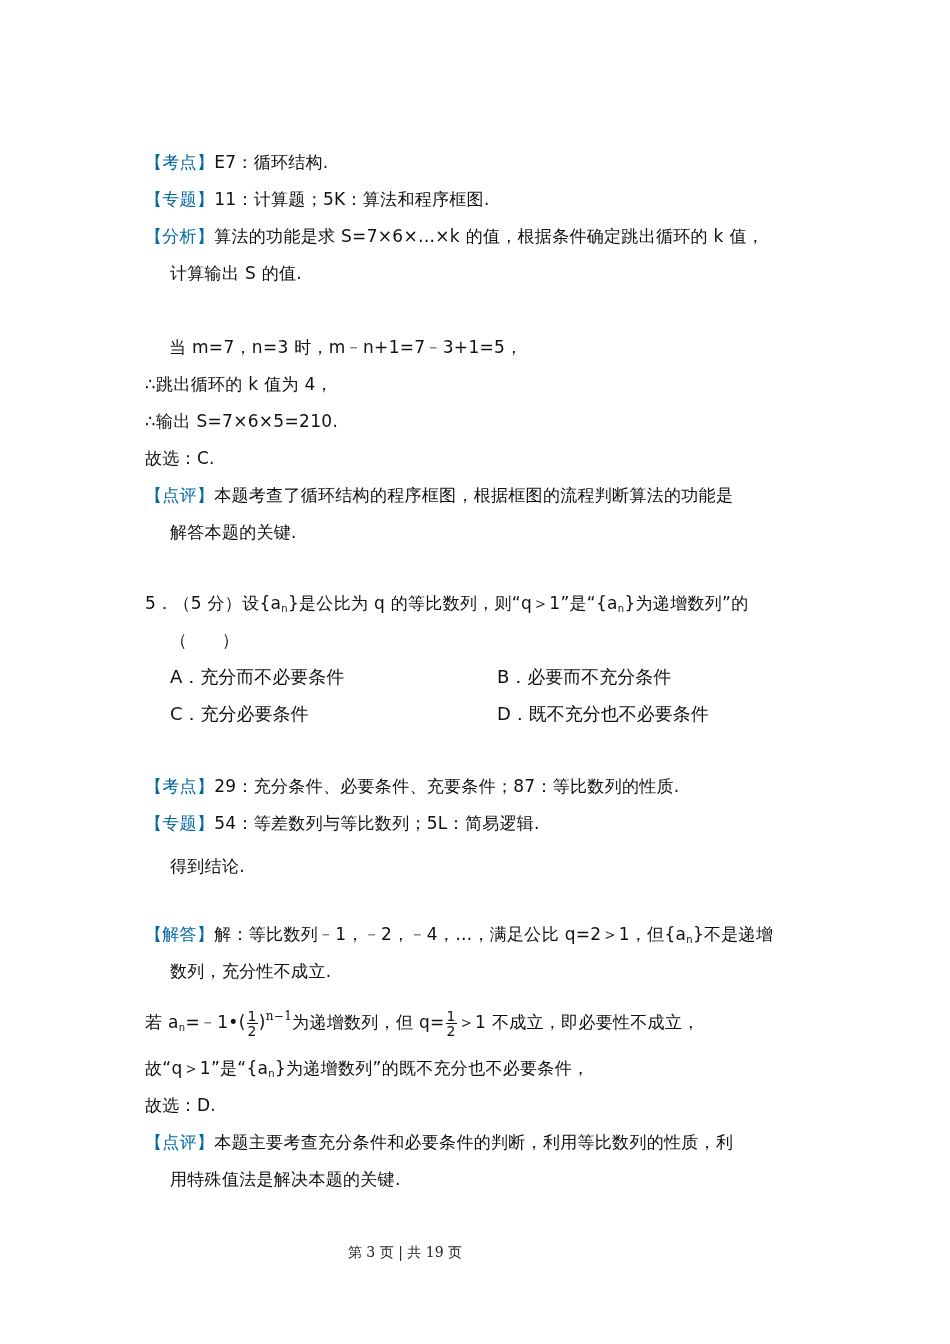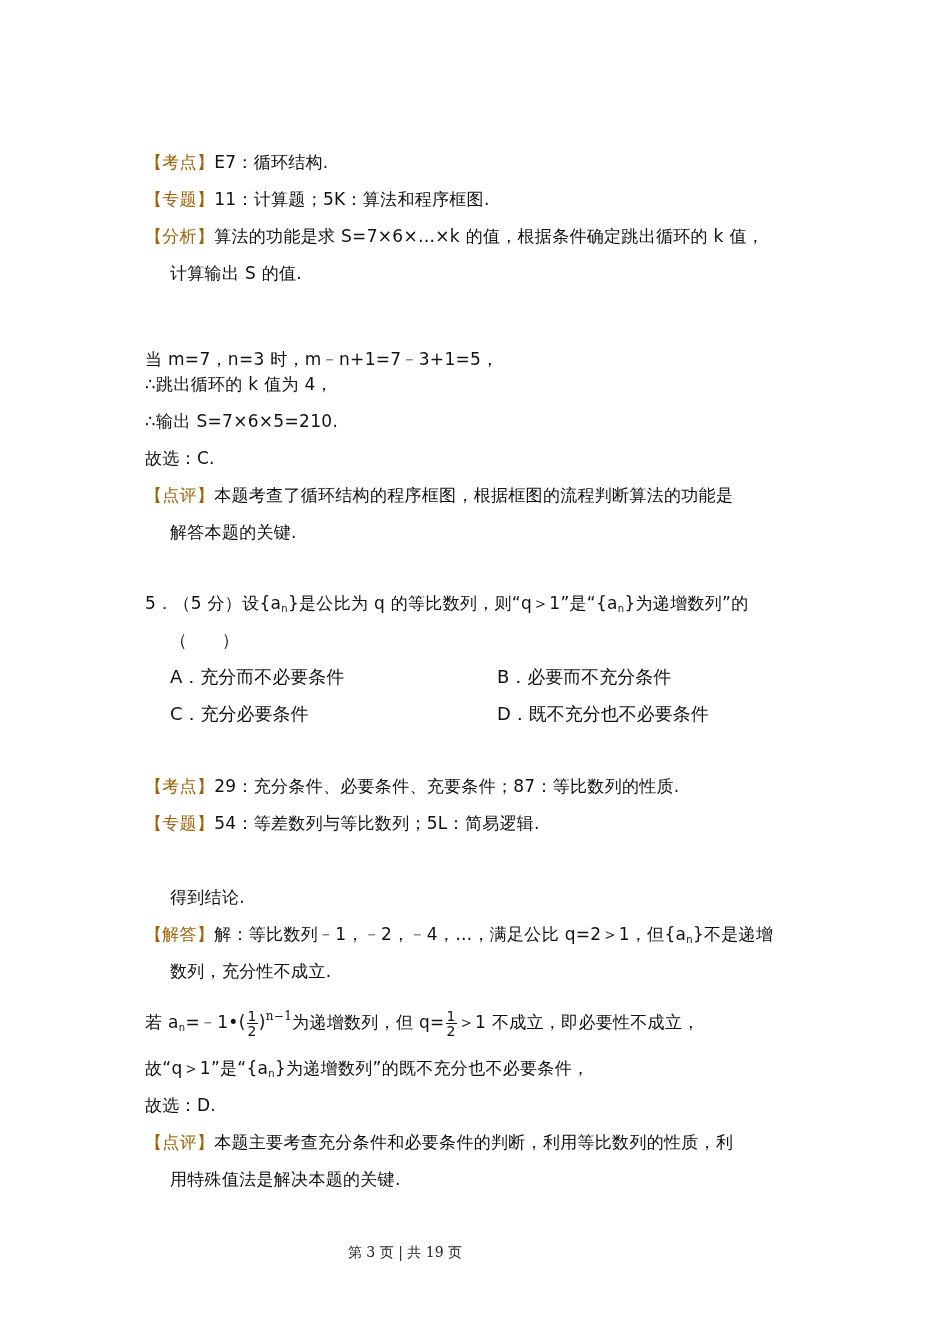--- a/index.html
+++ b/index.html
@@ -27,21 +27,21 @@
       left: 145px;
       font-size: 17px;
       line-height: 24px;
       white-space: nowrap;
       letter-spacing: 0.3px;
     }
     .indent {
       left: 170px;
     }
     .tag {
-      color: #a16207;
+      color: #0369a1;
     }
     .opt {
       position: absolute;
       font-size: 18px;
       line-height: 24px;
       white-space: nowrap;
     }
     .sub {
       font-size: 10px;
       vertical-align: -3px;
@@ -87,21 +87,21 @@
     <span class="tag">【考点】</span><span>E7：循环结构.</span>
   </div>
   <div class="line" style="top:187px;">
     <span class="tag">【专题】</span><span>11：计算题；5K：算法和程序框图.</span>
   </div>
   <div class="line" style="top:224px;">
     <span class="tag">【分析】</span><span>算法的功能是求 S=7×6×…×k 的值，根据条件确定跳出循环的 k 值，</span>
   </div>
   <div class="line indent" style="top:261px;">计算输出 S 的值.</div>
 
-  <div class="line" style="top:347px;">当 m=7，n=3 时，m﹣n+1=7﹣3+1=5，</div>
+  <div class="line" style="top:335px;margin-left:24px;">当 m=7，n=3 时，m﹣n+1=7﹣3+1=5，</div>
   <div class="line" style="top:372px;">∴跳出循环的 k 值为 4，</div>
   <div class="line" style="top:409px;">∴输出 S=7×6×5=210.</div>
   <div class="line" style="top:446px;">故选：C.</div>
 
   <div class="line" style="top:483px;">
     <span class="tag">【点评】</span><span>本题考查了循环结构的程序框图，根据框图的流程判断算法的功能是</span>
   </div>
   <div class="line indent" style="top:520px;">解答本题的关键.</div>
 
   <div class="line" style="top:591px; left:145px;">
@@ -113,21 +113,21 @@
   <div class="opt" style="left:497px; top:665px;">B．必要而不充分条件</div>
   <div class="opt" style="left:170px; top:702px;">C．充分必要条件</div>
   <div class="opt" style="left:497px; top:702px;text-align:right;">D．既不充分也不必要条件</div>
 
   <div class="line" style="top:774px;">
     <span class="tag">【考点】</span><span>29：充分条件、必要条件、充要条件；87：等比数列的性质.</span>
   </div>
   <div class="line" style="top:811px;">
     <span class="tag">【专题】</span><span>54：等差数列与等比数列；5L：简易逻辑.</span>
   </div>
-  <div class="line indent" style="top:885px;">得到结论.</div>
+  <div class="line indent" style="top:854px;">得到结论.</div>
 
   <div class="line" style="top:922px;">
     <span class="tag">【解答】</span><span>解：等比数列﹣1，﹣2，﹣4，…，满足公比 q=2＞1，但{a</span><span class="sub">n</span><span>}不是递增</span>
   </div>
   <div class="line indent" style="top:959px;">数列，充分性不成立.</div>
 
   <div class="line" style="top:1001px; line-height:30px;">
     <span>若 a</span><span class="sub">n</span><span>=﹣1•(</span><span class="frac"><span class="num">1</span><span class="den">2</span></span><span>)</span><span class="sup">n−1</span><span>为递增数列，但 q=</span><span class="frac"><span class="num">1</span><span class="den">2</span></span><span>＞1 不成立，即必要性不成立，</span>
   </div>
 

